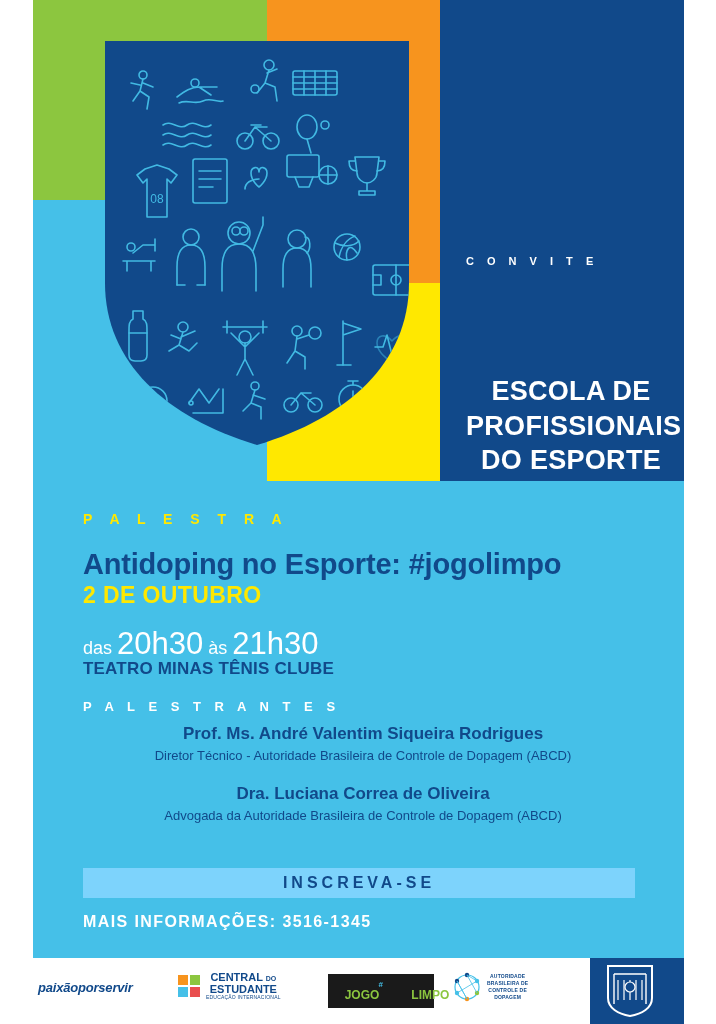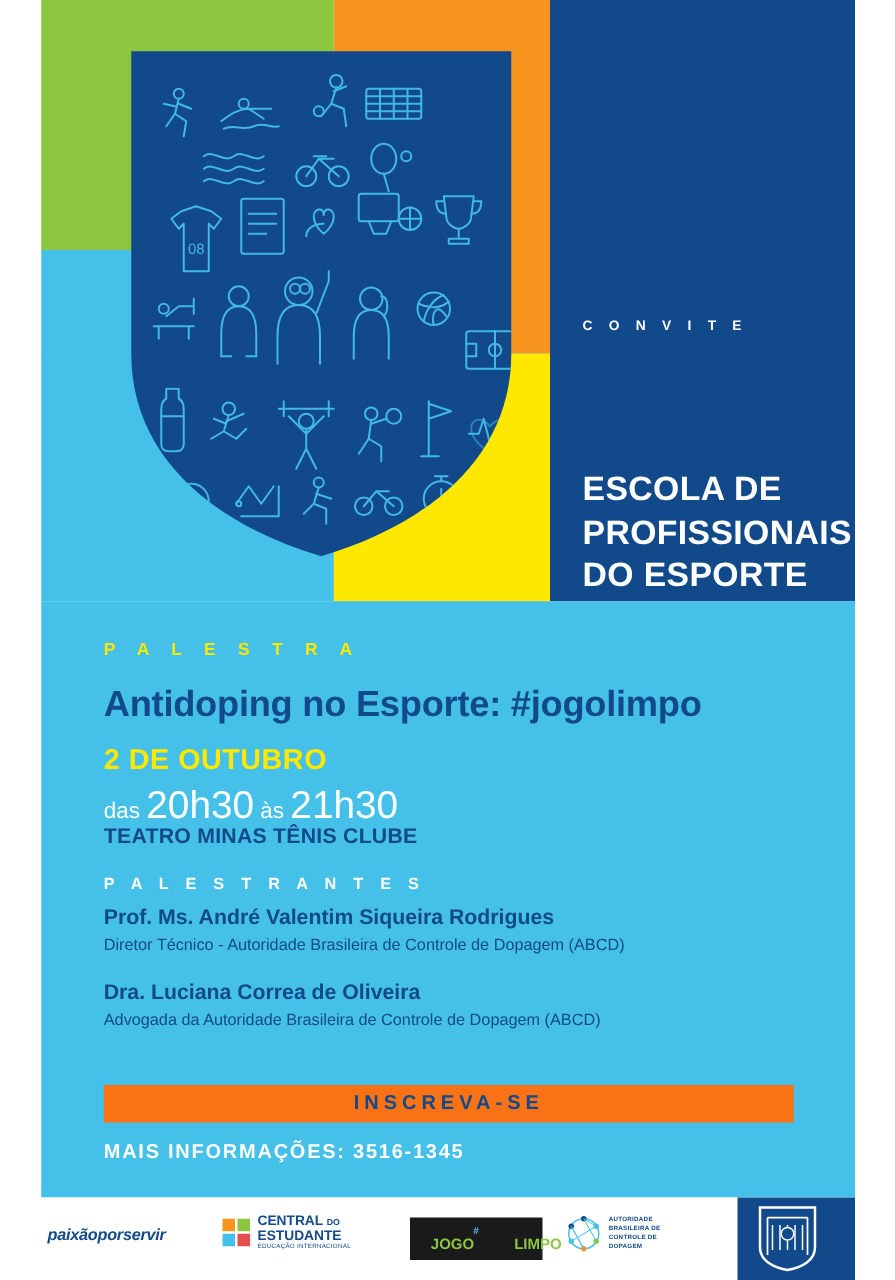--- a/index.html
+++ b/index.html
@@ -7,20 +7,21 @@
     width: 716px; height: 1024px;
     background: #ffffff;
     font-family: "Liberation Sans", sans-serif;
     overflow: hidden;
   }
   .poster {
     position: relative;
     width: 716px; height: 1024px;
     background: #ffffff;
     overflow: hidden;
+    text-align: center;
   }
 
   
   .block-green {
     position: absolute;
     left: 33px; top: 0px;
     width: 234px; height: 200px;
     background: #8cc63f;
   }
   .block-orange {
@@ -112,21 +113,21 @@
   .talk-title {
     position: absolute;
     left: 83px; top: 548px;
     color: #11498a;
     font-size: 29px;
     font-weight: bold;
     letter-spacing: -0.2px;
   }
   .date-line {
     position: absolute;
-    left: 83px; top: 594px;
+    left: 83px; top: 582px;
     color: #ffe800;
     font-size: 23px;
     font-weight: bold;
     letter-spacing: 0.4px;
   }
   .time-line {
     position: absolute;
     left: 83px; top: 626px;
     color: #ffffff;
     font-size: 18px;
@@ -177,21 +178,21 @@
     position: absolute;
     left: 83px; top: 837px;
     color: #ffe800;
     font-size: 16px;
     font-weight: bold;
   }
   .cta {
     position: absolute;
     left: 83px; top: 868px;
     width: 552px; height: 30px;
-    background: #f97316;
+    background: #7dd3fc;
     color: #11498a;
     font-size: 16px;
     font-weight: bold;
     letter-spacing: 4px;
     display: flex;
     align-items: center;
     justify-content: center;
     cursor: pointer;
   }
   .more-info {

